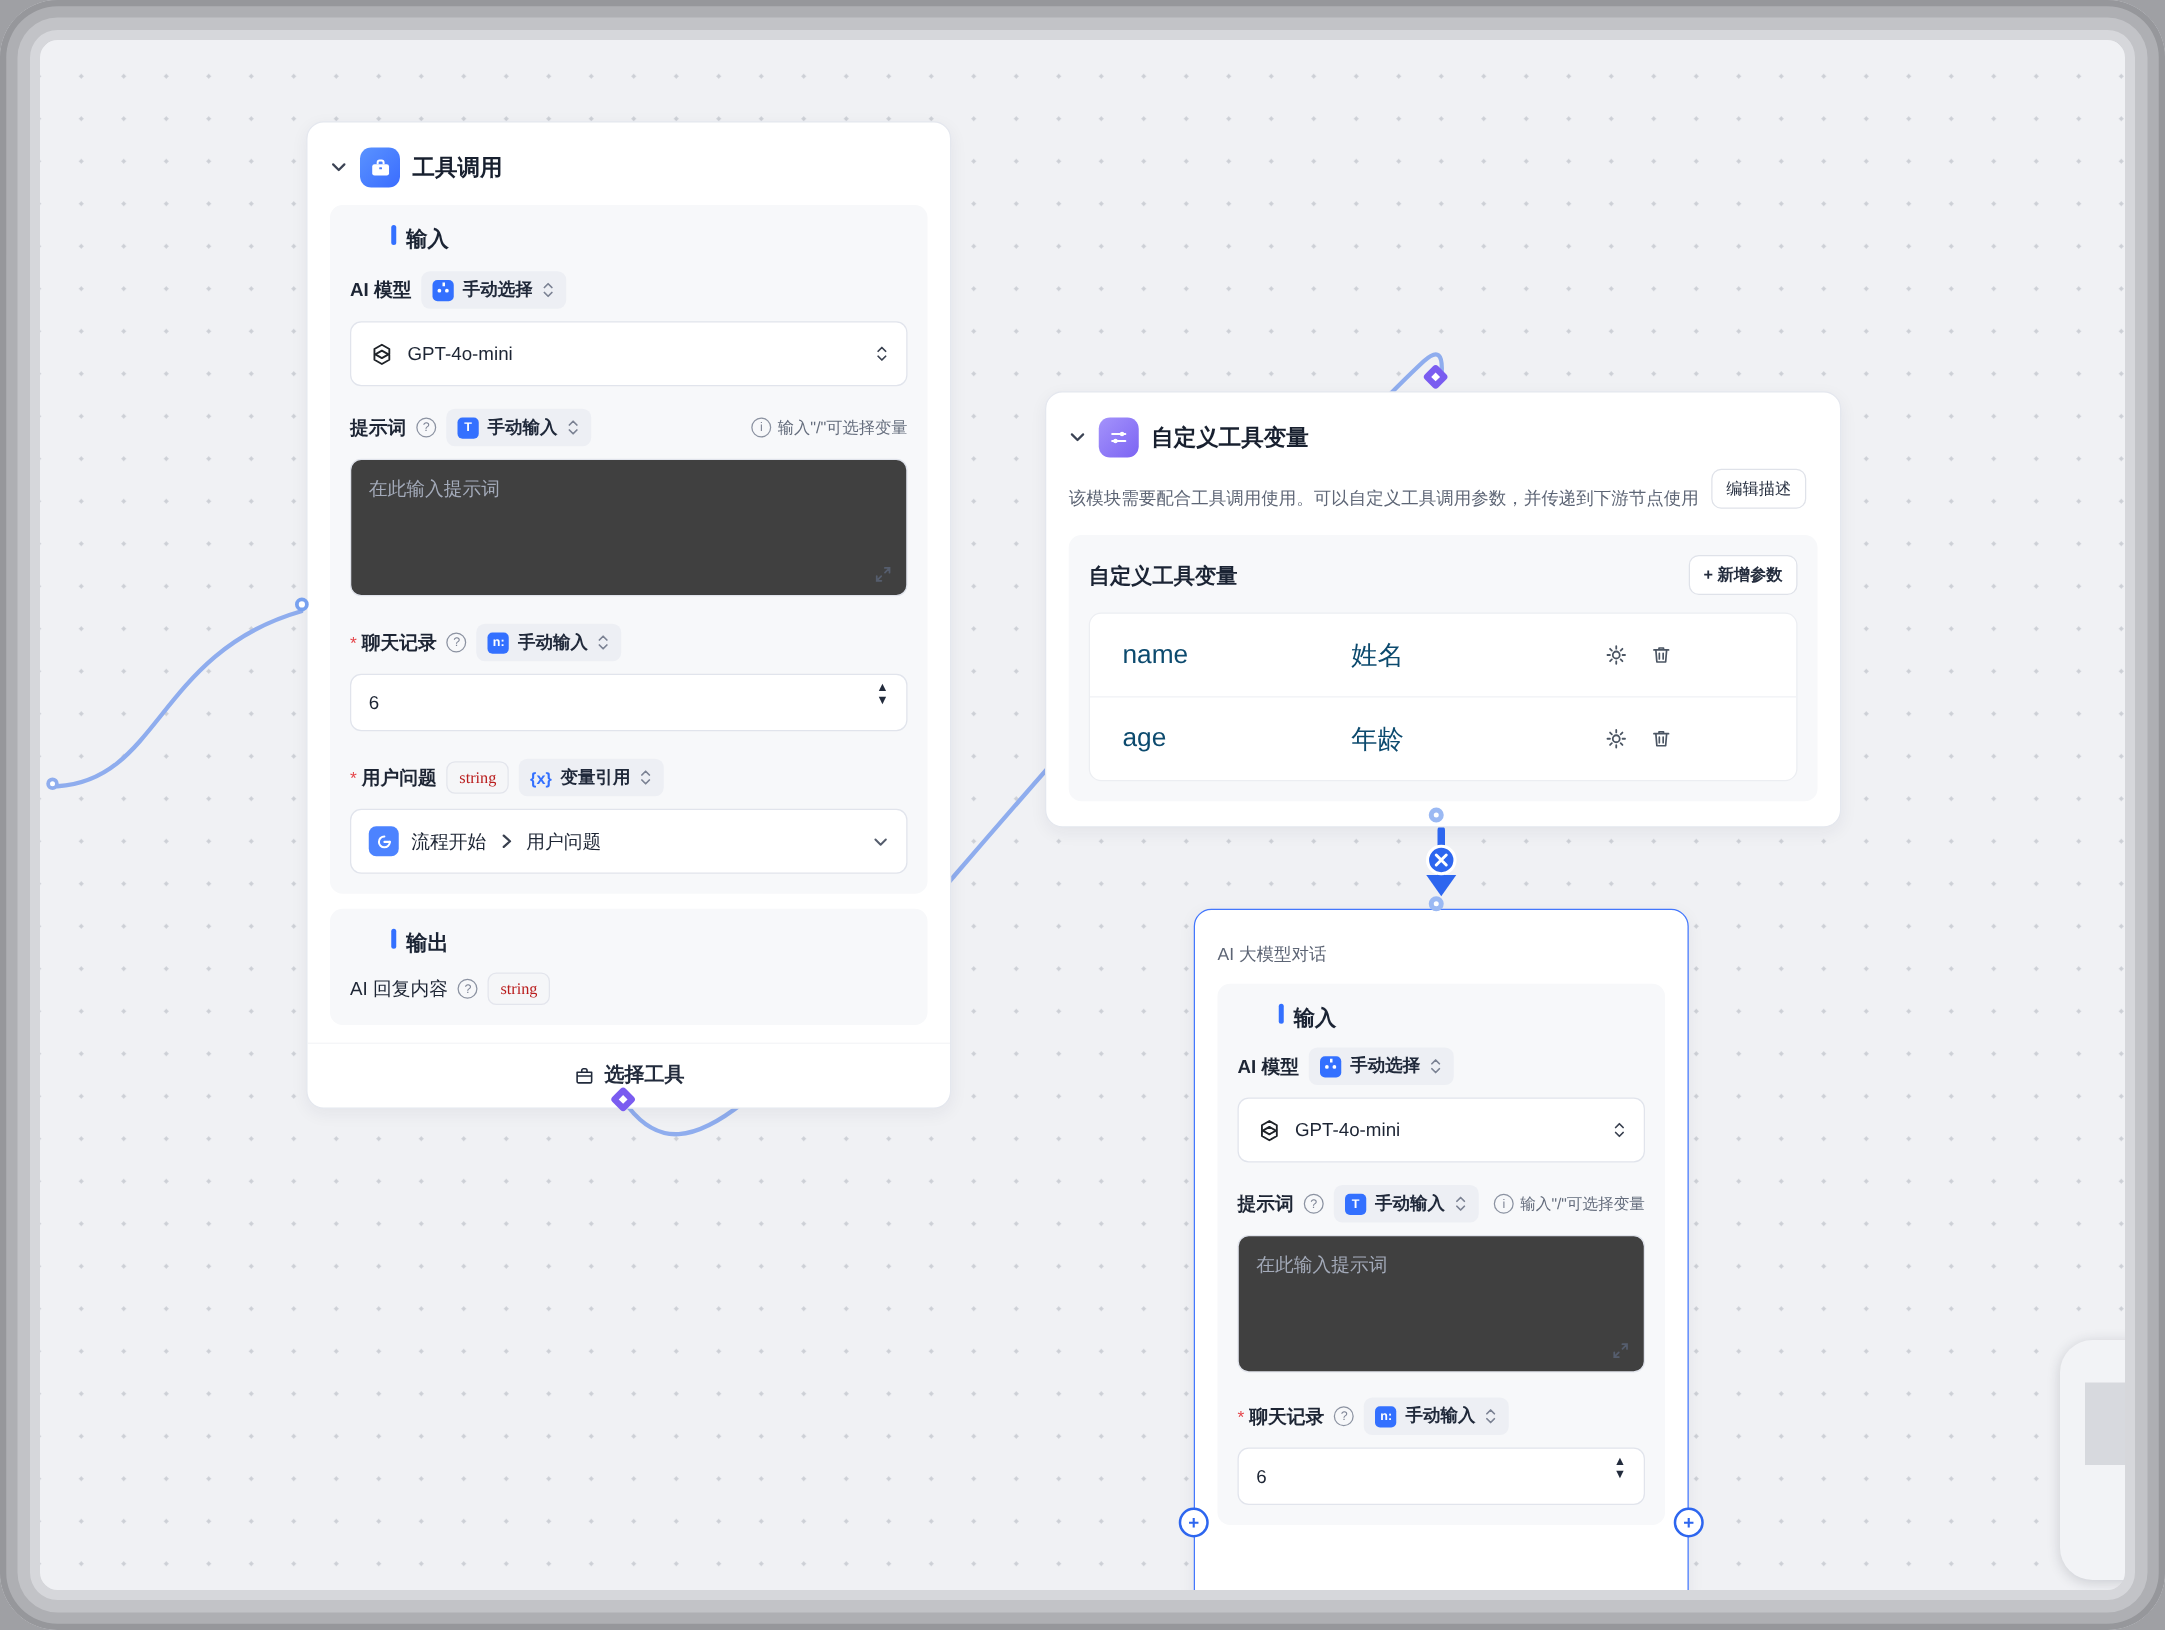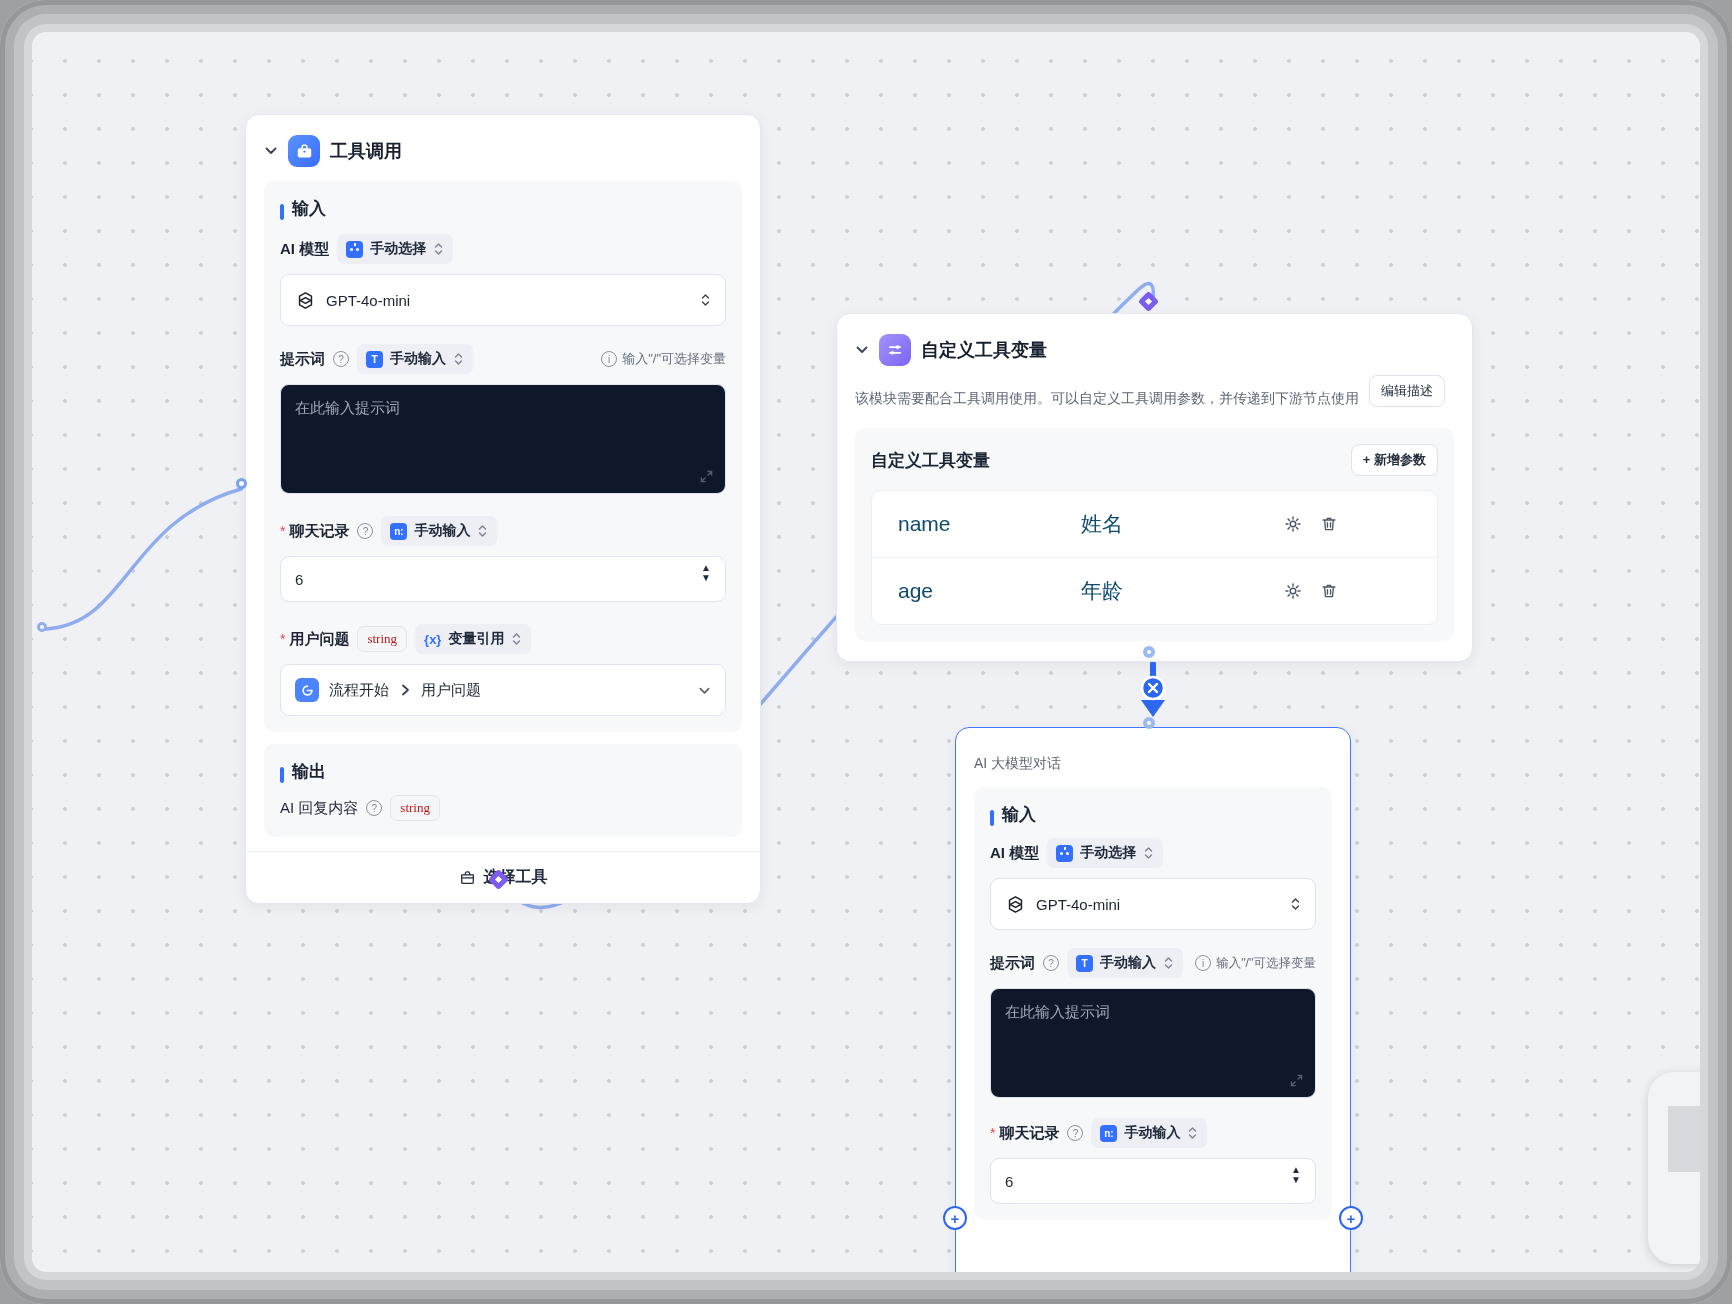--- a/index.html
+++ b/index.html
@@ -26,21 +26,21 @@
   .chev { width:14px; height:14px; flex:0 0 auto; }
   .tile { width:32px; height:32px; border-radius:9px; display:flex; align-items:center; justify-content:center; flex:0 0 auto; }
   .tile-blue  { background:linear-gradient(135deg,#5a93ff,#3a6cff); }
   .tile-purp  { background:linear-gradient(135deg,#a493fb,#7c64f3); }
   .tile-ind   { background:linear-gradient(135deg,#8a96f9,#5f6cf0); }
   .node-title { font-size:18px; font-weight:700; color:#18202f; }
   .node-desc { margin-top:9px; font-size:14px; color:#5d6575; line-height:1.45; }
   .node-sub  { margin-top:7px; font-size:14px; color:#5d6575; }
 
   .panel { background:#f7f8fa; border-radius:10px; padding:16px; margin-top:14px; }
-  .sec-hd { display:flex; align-items:flex-end; gap:8px; }
+  .sec-hd { display:flex; align-items:flex-start; gap:8px;margin-left:33px; }
   .sec-bar { width:4px; height:16px; border-radius:2px; background:#3370ff; }
   .sec-txt { font-size:17px; font-weight:700; color:#1b2434; }
 
   .row { display:flex; align-items:center; gap:8px; margin-top:18px; }
   .lbl { font-size:15px; font-weight:600; color:#1d2534; white-space:nowrap; }
   .req { color:#e5484d; font-size:14px; margin-right:-4px; }
   .circ-ico { width:16px; height:16px; border-radius:50%; border:1.3px solid #8b92a1; color:#7d8495;
     font-size:10px; display:inline-flex; align-items:center; justify-content:center; flex:0 0 auto; }
   .chip { display:inline-flex; align-items:center; gap:7px; background:#edeff4; border-radius:7px;
     padding:6px 9px; font-size:14px; font-weight:600; color:#20293a; }
@@ -48,21 +48,21 @@
     display:inline-flex; align-items:center; justify-content:center; }
   .mini.robot { position:relative; }
   .mini.robot i { position:absolute; left:4px; top:7px; width:3px; height:3px; border-radius:50%; background:#fff; box-shadow:6px 0 0 #fff; }
   .mini.robot u { position:absolute; left:7.5px; top:2px; width:2px; height:3px; background:#fff; }
   .updn { width:11px; height:14px; }
   .hint { margin-left:auto; display:flex; align-items:center; gap:5px; font-size:13px; color:#646c7c; }
 
   .select { margin-top:10px; height:52px; background:#fff; border:1px solid #e1e4ec; border-radius:9px;
     display:flex; align-items:center; gap:10px; padding:0 14px; font-size:15px; color:#1d2534; }
   .select .r { margin-left:auto; }
-  .ta { position:relative; margin-top:10px; height:110px; background:#0f172a; border:1px solid #e1e4ec; border-radius:9px; padding:14px; }
+  .ta { position:relative; margin-top:10px; height:110px; background:#404040; border:1px solid #e1e4ec; border-radius:9px; padding:14px; }
   .ta .ph { font-size:15px; color:#a3aab9; }
   .expand { position:absolute; right:12px; bottom:10px; }
   .numin { position:relative; margin-top:10px; height:46px; background:#fff; border:1px solid #e1e4ec; border-radius:9px;
     display:flex; align-items:center; padding:0 14px; font-size:15px; color:#1d2534; }
   .spin { position:absolute; right:14px; top:6px; display:flex; flex-direction:column; line-height:1; }
   .spin span { font-size:10px; color:#222b3c; cursor:pointer; }
   .badge { background:#f5f6f8; border:1px solid #e3e5ec; border-radius:7px; padding:4px 9px; font-size:13px; color:#b91c1c;font-family:Liberation Serif, serif; }
 
   .src-ico { width:24px; height:24px; border-radius:6px; background:#4c83ff; display:flex; align-items:center; justify-content:center; }
   .crumb-sep { width:12px; height:12px; }
@@ -104,21 +104,21 @@
 
 <div class="stage">
   <div class="canvas">
     <div class="world">
 
       <svg class="edges">
         <path d="M 46 629 C 128 624, 126 522, 241 489" fill="none" stroke="#8fadee" stroke-width="3.5" stroke-linecap="round"></path>
         <path d="M 503 886 C 552 948, 616 872, 764 700 C 912 528, 1082 342, 1139 289 C 1150 279, 1155 282, 1153 302" fill="none" stroke="#8fadee" stroke-width="3.5" stroke-linecap="round"></path>
       </svg>
 
-      <div class="node" style="left:245px; top:114px; width:516px;">
+      <div class="node" style="left:245px; top:97px; width:516px;">
         <div class="node-hd">
           <svg class="chev" viewBox="0 0 14 14">
               <path d="M2.5 4.5 L7 9 L11.5 4.5" fill="none" stroke="#3b4354" stroke-width="1.8" stroke-linecap="round" stroke-linejoin="round"></path>
             </svg>
           <span class="tile tile-blue">
             <svg width="19" height="19" viewBox="0 0 24 24">
                 <path d="M9 8 V6.2 a2 2 0 0 1 2-2 h2 a2 2 0 0 1 2 2 V8" fill="none" stroke="#fff" stroke-width="2"></path>
                 <rect x="3.5" y="8" width="17" height="11.5" rx="2.4" fill="#fff"></rect>
                 <rect x="10.6" y="11" width="2.8" height="2.2" rx="0.6" fill="#4b7dff"></rect>
               </svg>

